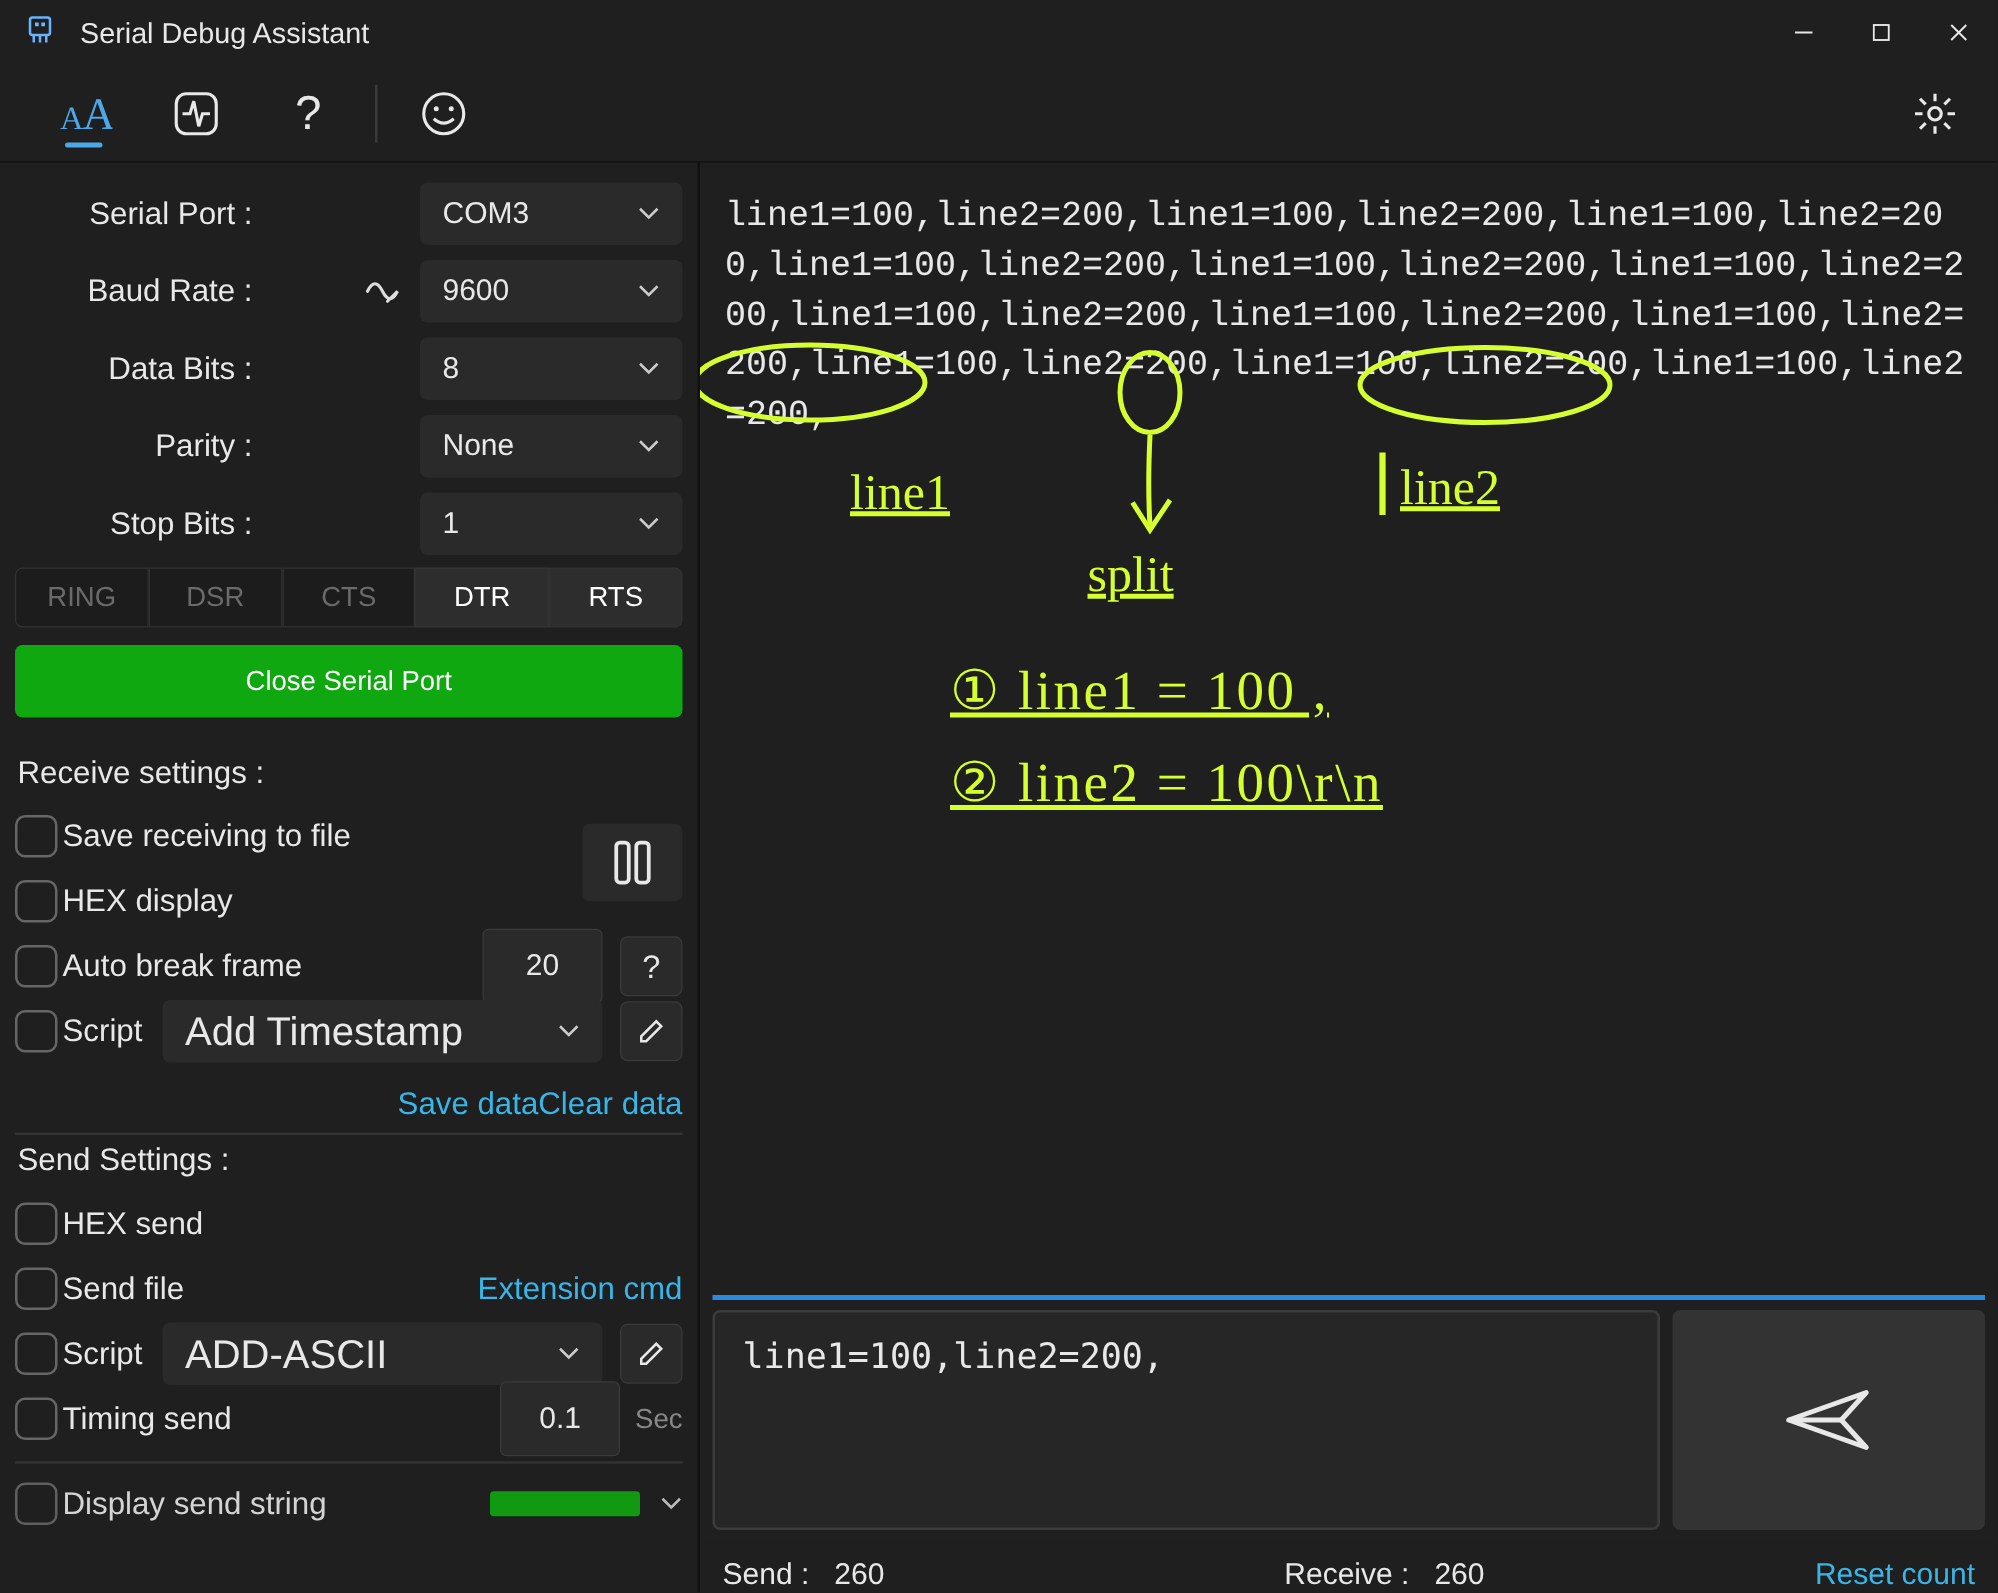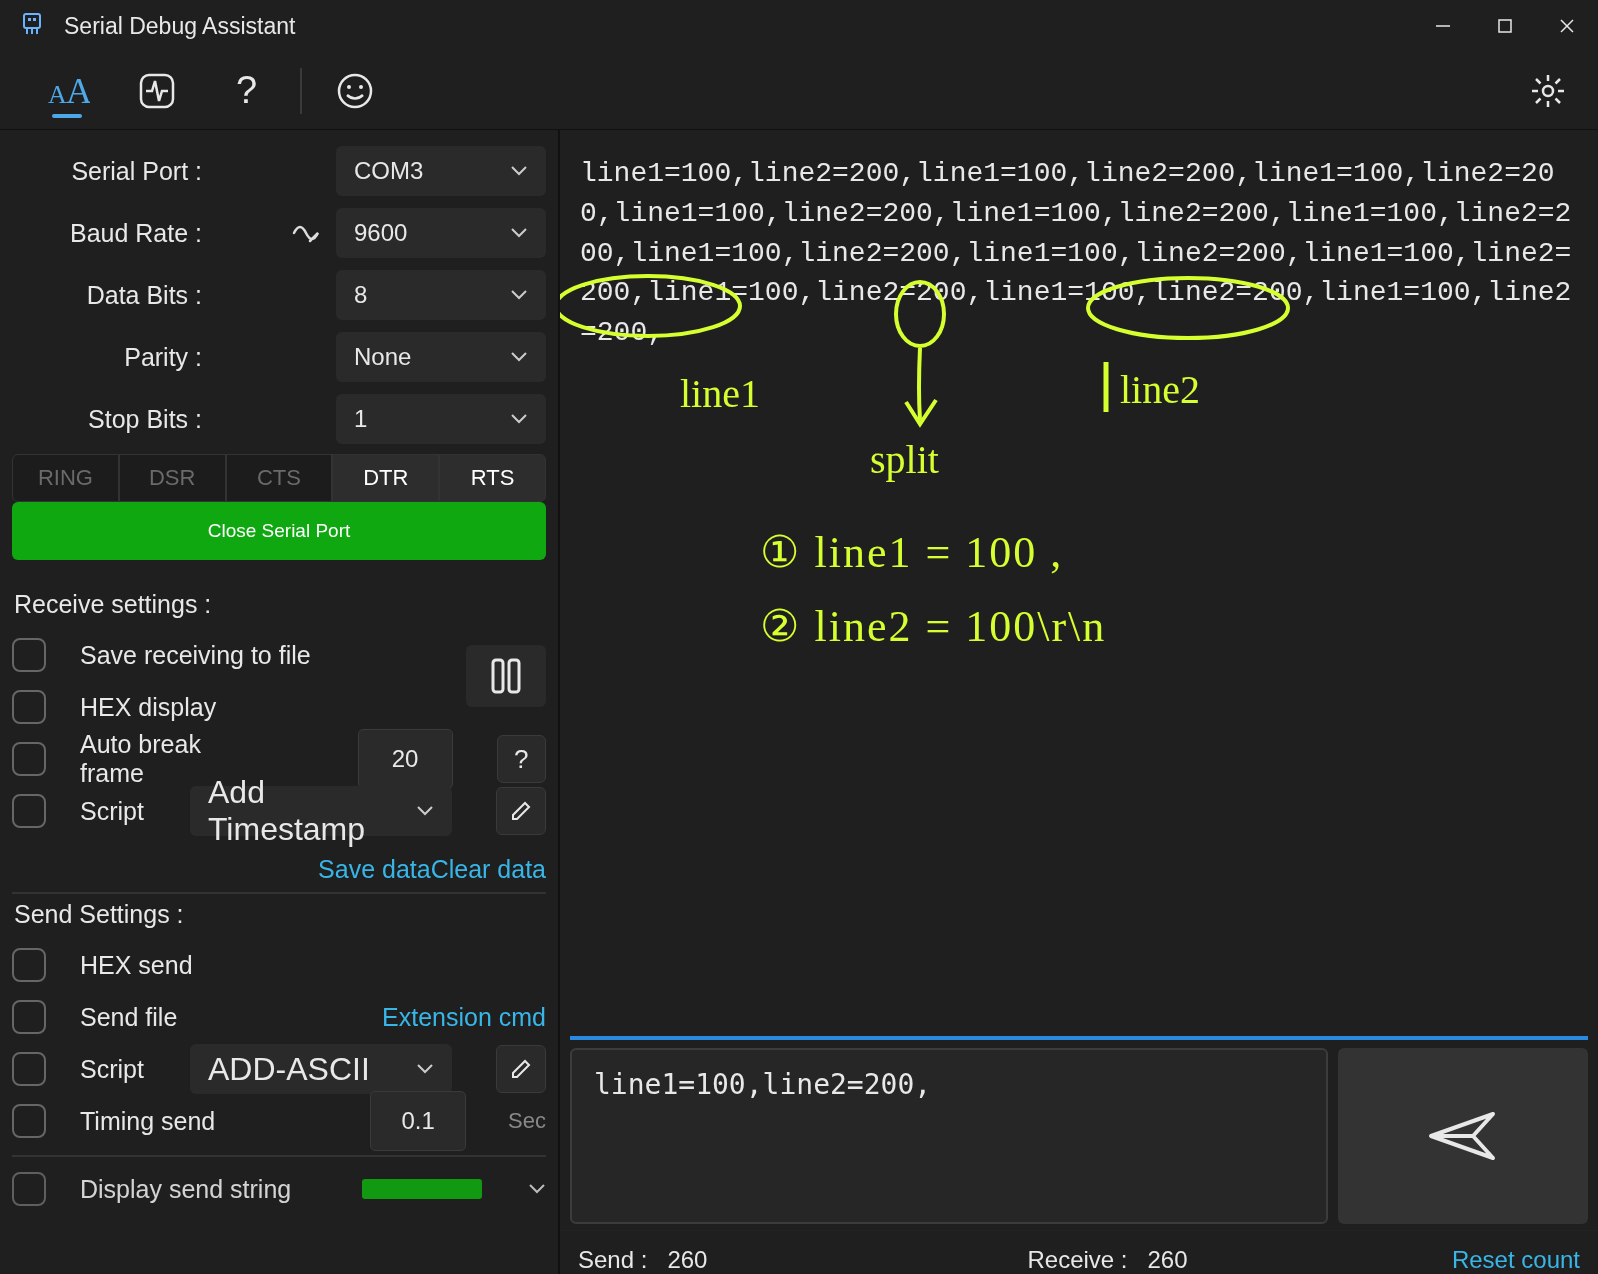--- a/index.html
+++ b/index.html
@@ -121,29 +121,29 @@
   }
   .pill{
     flex:1;height:48px;display:flex;align-items:center;justify-content:center;
     font-size:22px;border:1px solid #333;
   }
   .pill.inactive{ color:#6a6a6a; background:#1c1c1c;}
   .pill.active{ color:#fff; background:#2d2d2d;}
   .pill:first-child{border-radius:6px 0 0 6px;}
   .pill:last-child{border-radius:0 6px 6px 0;}
   .big-btn{
-    height:58px;border-radius:6px;display:flex;align-items:center;justify-content:center;
-    font-size:19px;
+    margin-top:14px;height:58px;border-radius:6px;display:flex;align-items:center;justify-content:center;
+    font-size:22px;
   }
   .big-btn.green{ background: var(--green); color:#fff; font-weight:500;}
   .section-title{
     font-size:25px;margin:30px 0 10px 2px;
   }
   .check-row{
-    display:flex;align-items:center;height:52px;gap:34px;
+    display:flex;align-items:center;height:52px;gap:4px;
   }
   .checkbox{
     width:34px;height:34px;border:2px solid #666;border-radius:8px;flex-shrink:0;
   }
   .check-label{ font-size:25px; }
   .small-input{
     width:96px;height:60px;background:var(--panel);border:1px solid #3a3a3a;border-radius:5px;
     display:flex;align-items:center;justify-content:center;font-size:24px;margin-left:20px;
   }
   .small-btn{
@@ -174,21 +174,21 @@
     line-height: 1.42;
     color:#e8e8e8;
     overflow:hidden;
     position:relative;
     word-break:break-all;
   }
   .annot{ position:absolute;pointer-events:none; }
   .annot-text{
     font-family: "Comic Sans MS", cursive;
     color: var(--yellow);
-    font-size:40px;font-weight:500;
+    font-size:40px;font-weight:500;text-decoration:underline;
   }
   .input-divider{ height:4px;background:#2a8ae0;margin:0 10px; }
   .input-row{
     display:flex;height:190px;padding:8px 10px 6px 10px;gap:10px;
   }
   .send-input{
     flex:1;background:#262626;border:2px solid #3c3c3c;border-radius:6px;
     font-family:Consolas,monospace;font-size:28px;padding:18px 22px;color:#e8e8e8;
   }
   .send-btn{

